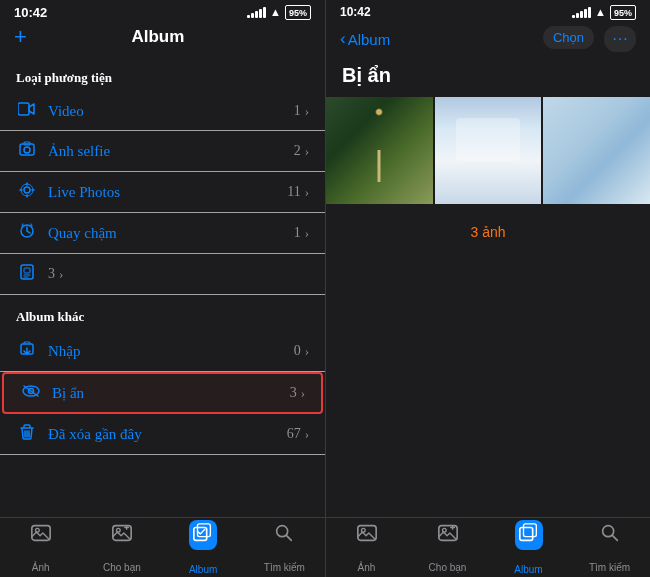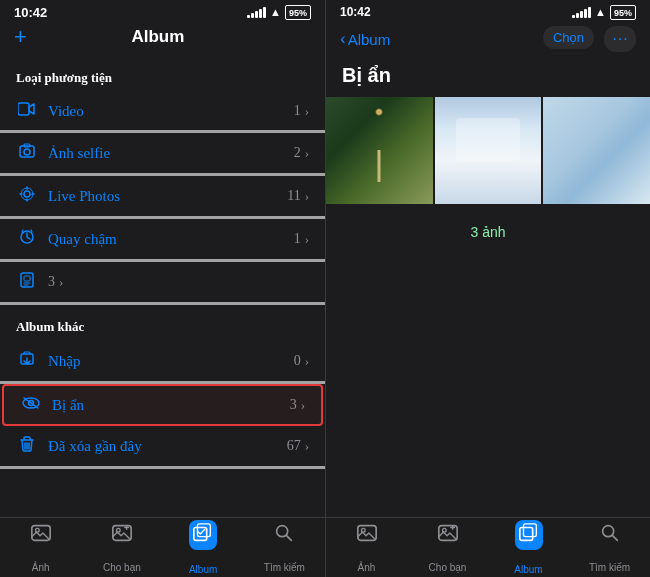--- a/index.html
+++ b/index.html
@@ -66,21 +66,21 @@
       font-size: 13px;
       font-weight: 700;
       color: #fff;
       padding: 14px 16px 6px;
     }
 
     .album-item {
       display: flex;
       align-items: center;
       padding: 10px 16px;
-      border-bottom: 3px solid #a3a3a3;
+      border-bottom: 1px solid #a3a3a3;
       position: relative;
     }
     .album-item.highlighted {
       border: 2px solid #e63939;
       border-radius: 4px;
       background: rgba(230,57,57,0.05);
       margin: 0 2px;
     }
 
     .album-icon {
@@ -235,21 +235,21 @@
 
     .photo-cell.photo3 {
       background: linear-gradient(135deg, #c0d8e8 0%, #a8c8e0 40%, #90b8d8 60%, #d8e8f0 100%);
     }
 
     .photo-count-area {
       display: flex;
       justify-content: center;
       align-items: flex-end;
       padding: 12px;
-      color: #86efac;
+      color: #f97316;
       font-size: 14px;
     }
 
     
     .tab-bar-right {
       margin-top: auto;
       display: flex;
       background: rgba(28,28,30,0.95);
       border-top: 1px solid #3a3a3c;
       height: 60px;

